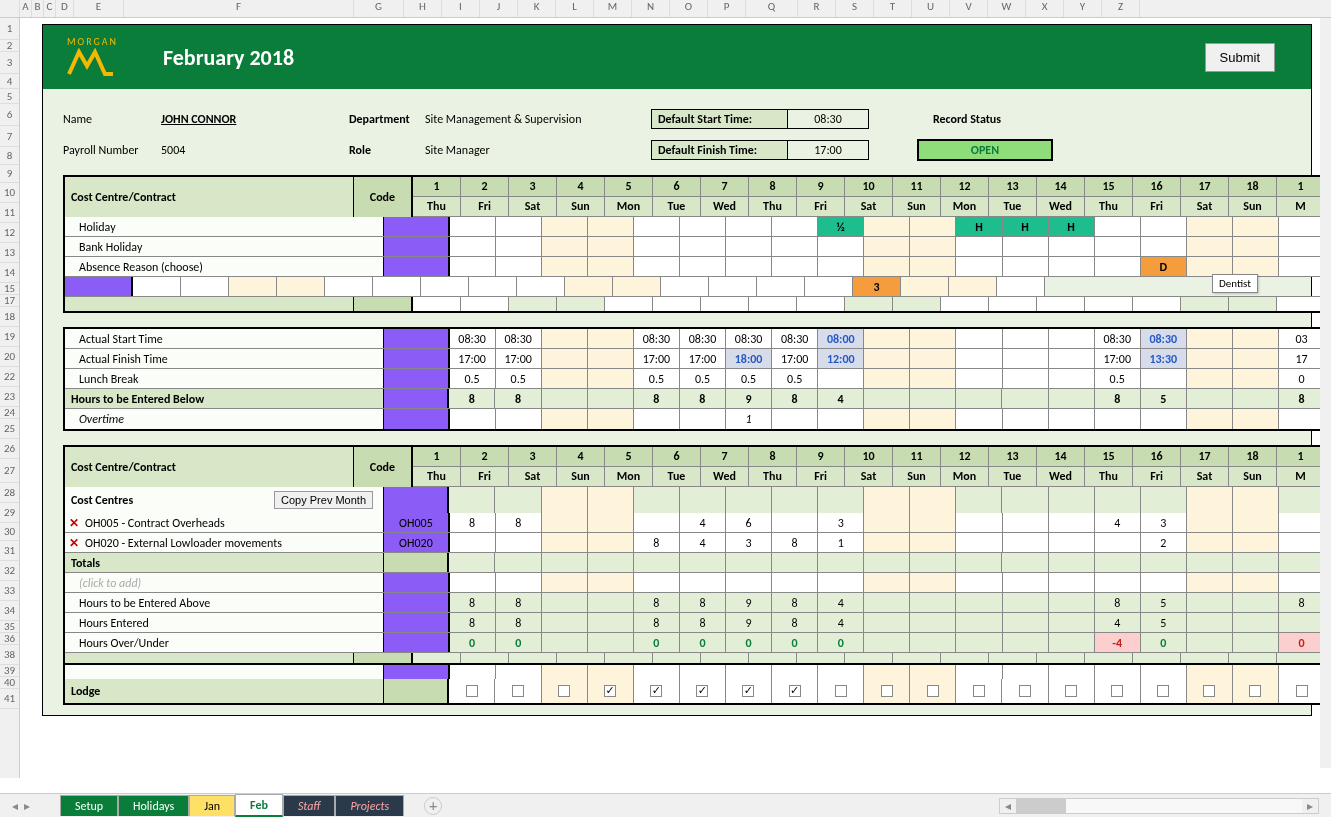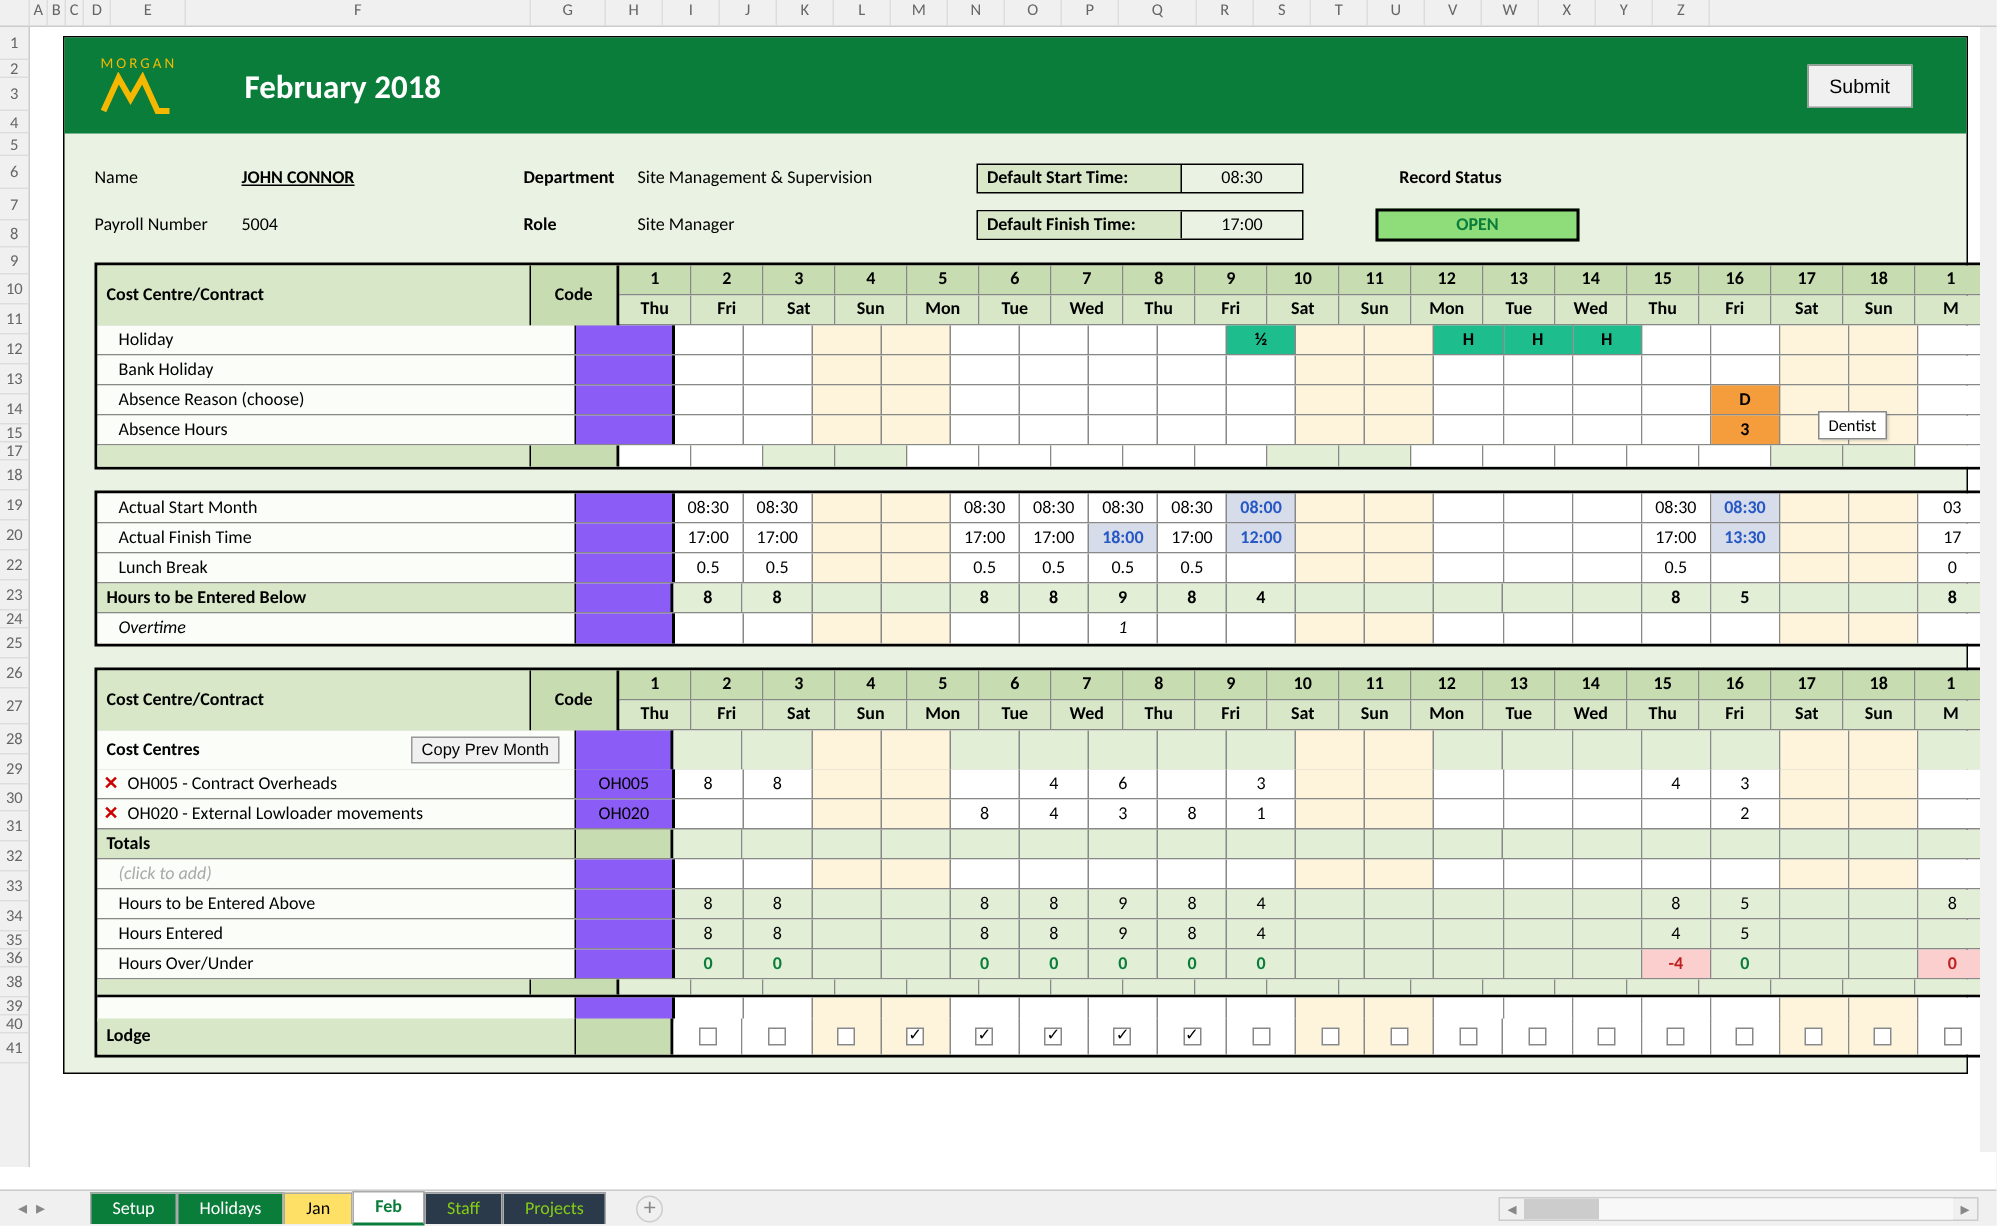--- a/index.html
+++ b/index.html
@@ -193,21 +193,21 @@
   .tab {
     padding: 3px 14px;
     border: 1px solid #aaa;
     border-bottom: none;
     background: #fff;
     cursor: pointer;
   }
   .tab.green { background: #0a7d3a; color: #fff; }
   .tab.yellow { background: #ffe066; }
   .tab.active { background: #fff; border-bottom: 2px solid #0a7d3a; color: #0a7d3a; font-weight: bold; }
-  .tab.dark { background: #2b3a4a; color: #84cc16; }
+  .tab.dark { background: #2b3a4a; color: #fca5a5; font-style: italic; }
   .add-sheet { margin-left: 20px; color: #888; font-size: 16px; cursor: pointer; border: 1px solid #ccc; border-radius: 50%; width: 18px; height: 18px; text-align: center; line-height: 16px; }
   .hscroll {
     position: absolute;
     right: 12px; bottom: 3px;
     width: 320px; height: 16px;
     background: #f0f0f0;
     border: 1px solid #ccc;
     display: flex;
   }
   .hscroll .arrow { width: 16px; text-align: center; color: #888; cursor: pointer; }
@@ -445,21 +445,20 @@
             <div class="day-cell" style=""></div>
             <div class="day-cell" style=""></div>
             <div class="day-cell" style=""></div>
             <div class="day-cell" style=""></div>
             <div class="day-cell orange" style="">D</div>
             <div class="day-cell wknd" style=""></div>
             <div class="day-cell wknd" style=""></div>
             <div class="day-cell" style=""></div>
           </div>
           <div class="grid-row">
-            <div class="label-col light">Absence Hours</div>
             <div class="code-col light"></div>
             <div class="day-cell" style=""></div>
             <div class="day-cell" style=""></div>
             <div class="day-cell wknd" style=""></div>
             <div class="day-cell wknd" style=""></div>
             <div class="day-cell" style=""></div>
             <div class="day-cell" style=""></div>
             <div class="day-cell" style=""></div>
             <div class="day-cell" style=""></div>
             <div class="day-cell" style=""></div>
@@ -497,21 +496,21 @@
               <div class="day-cell greenish" style=""></div>
               <div class="day-cell greenish" style=""></div>
               <div class="day-cell" style=""></div>
             </div>
           </div>
         </div>
       </div>
 
     <div class="grid" id="grid2" style="margin-top:14px;">
         <div class="grid-row">
-          <div class="label-col light" style="">Actual Start Month</div>
+          <div class="label-col light" style="">Actual Start Time</div>
           <div class="code-col light"></div>
           <div class="day-cell" style="">08:30</div>
           <div class="day-cell" style="">08:30</div>
           <div class="day-cell wknd" style=""></div>
           <div class="day-cell wknd" style=""></div>
           <div class="day-cell" style="">08:30</div>
           <div class="day-cell" style="">08:30</div>
           <div class="day-cell" style="">08:30</div>
           <div class="day-cell" style="">08:30</div>
           <div class="day-cell blue-txt" style="">08:00</div>

